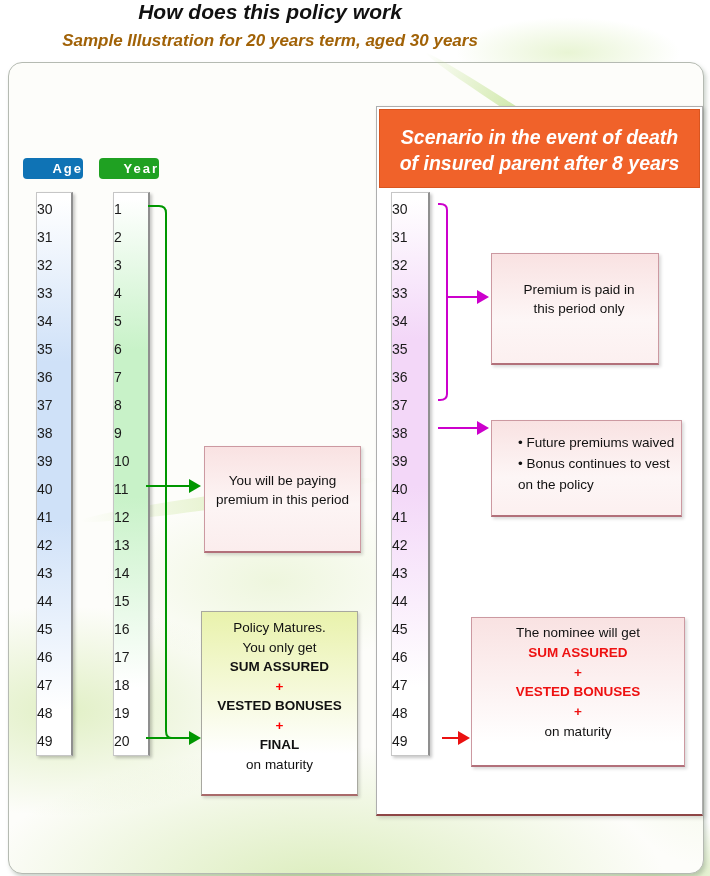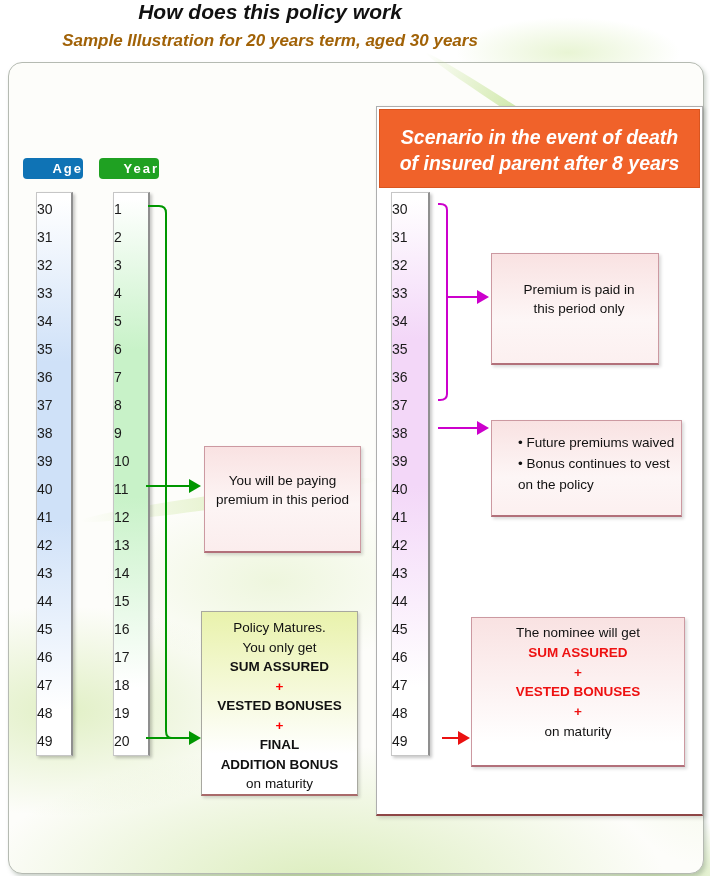--- a/index.html
+++ b/index.html
@@ -217,21 +217,20 @@
       <div class="line">premium in this period</div>
     </div>
   <div class="box maturity-box">
       <div class="line normal">Policy Matures.</div>
       <div class="line normal">You only get</div>
       <div class="line bold">SUM ASSURED</div>
       <div class="line plus">+</div>
       <div class="line bold">VESTED BONUSES</div>
       <div class="line plus">+</div>
       <div class="line bold">FINAL</div>
-      <div class="line bold">ADDITION BONUS</div>
       <div class="line normal">on maturity</div>
     </div>
   <div class="box premium-box">
       <div class="line">Premium is paid in</div>
       <div class="line">this period only</div>
     </div>
   <div class="box waiver-box">
       <div class="line bullet">Future premiums waived</div>
       <div class="line bullet">Bonus continues to vest on the policy</div>
     </div>

